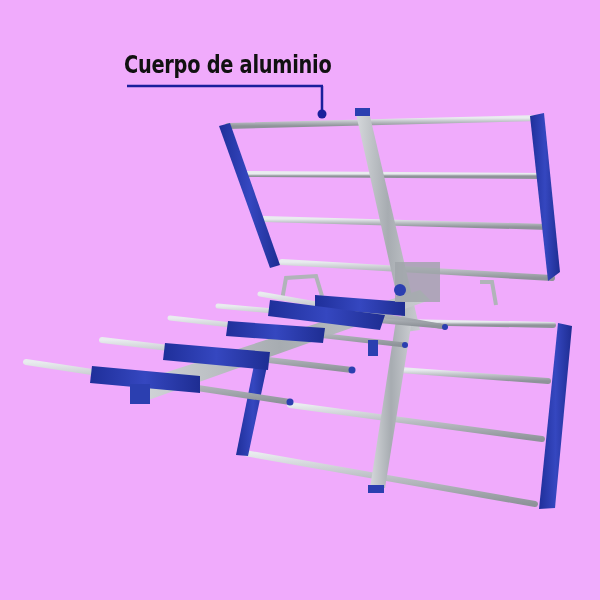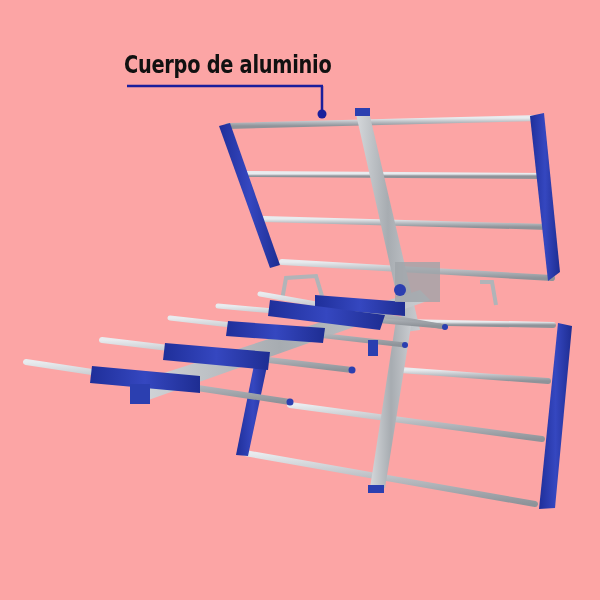--- a/index.html
+++ b/index.html
@@ -1,16 +1,16 @@
 <!DOCTYPE html>
 <html><head>
 <meta charset="utf-8">
 <style>
   html,body{margin:0;padding:0;background:#ffffff;}
-  .stage{position:relative;width:600px;height:600px;overflow:hidden;background:#fca5a5;text-align:right;}
+  .stage{position:relative;width:600px;height:600px;overflow:hidden;background:#f0abfc;text-align:right;}
   .callout-label{position:absolute;left:124px;top:50px;font-family:"DejaVu Sans Condensed","DejaVu Sans",sans-serif;font-size:25px;font-weight:600;color:#111111;letter-spacing:-0.3px;transform:scaleX(0.86);transform-origin:left top;white-space:nowrap;}
   svg{position:absolute;left:0;top:0;}
 </style>
 </head>
 <body>
 
 <div class="stage">
   <div class="callout-label">Cuerpo de aluminio</div>
 
   <svg width="600" height="600" viewBox="0 0 600 600">

